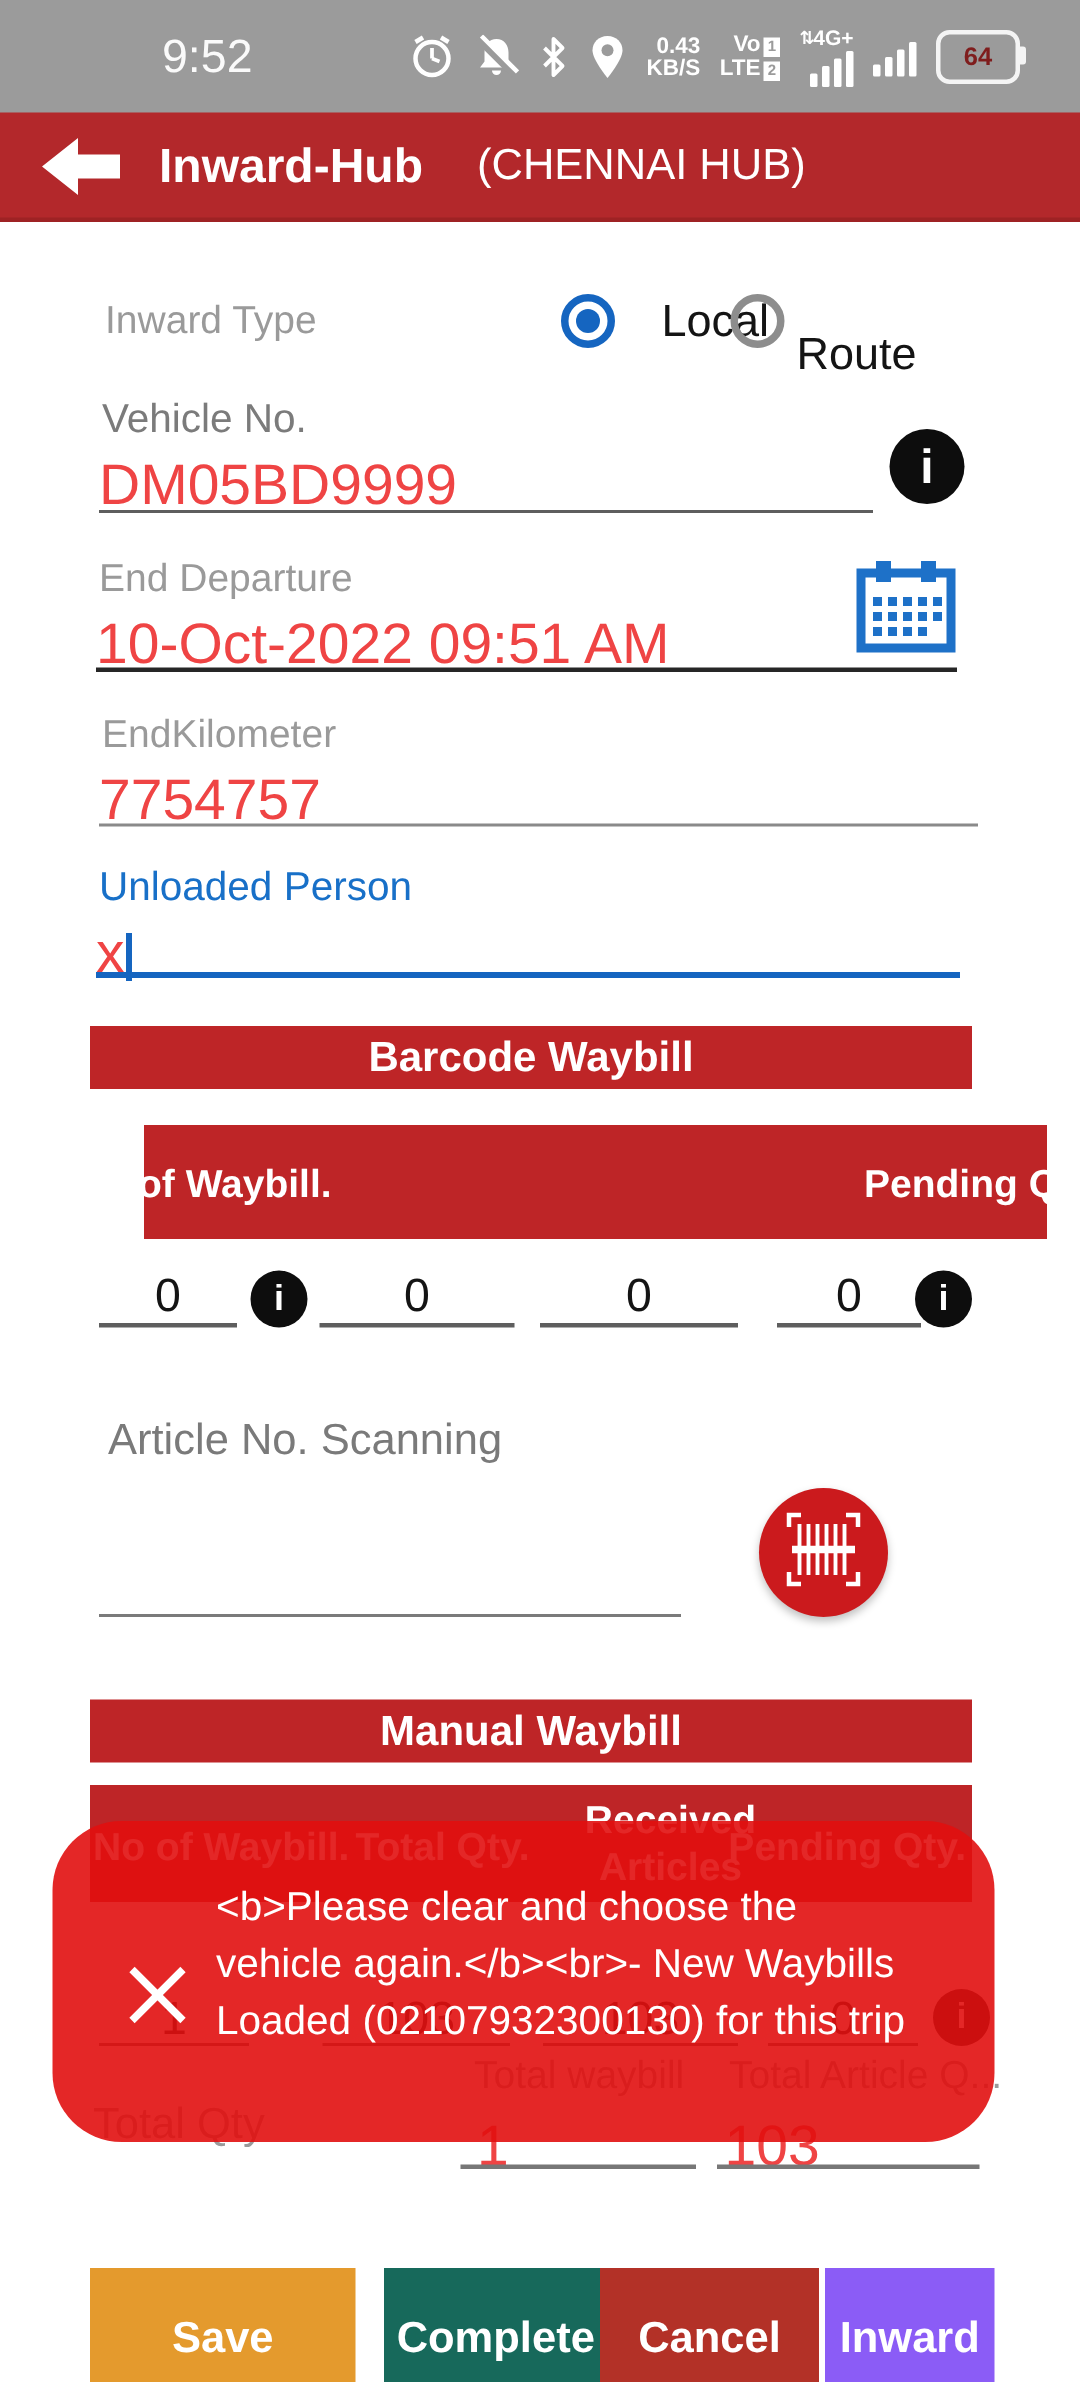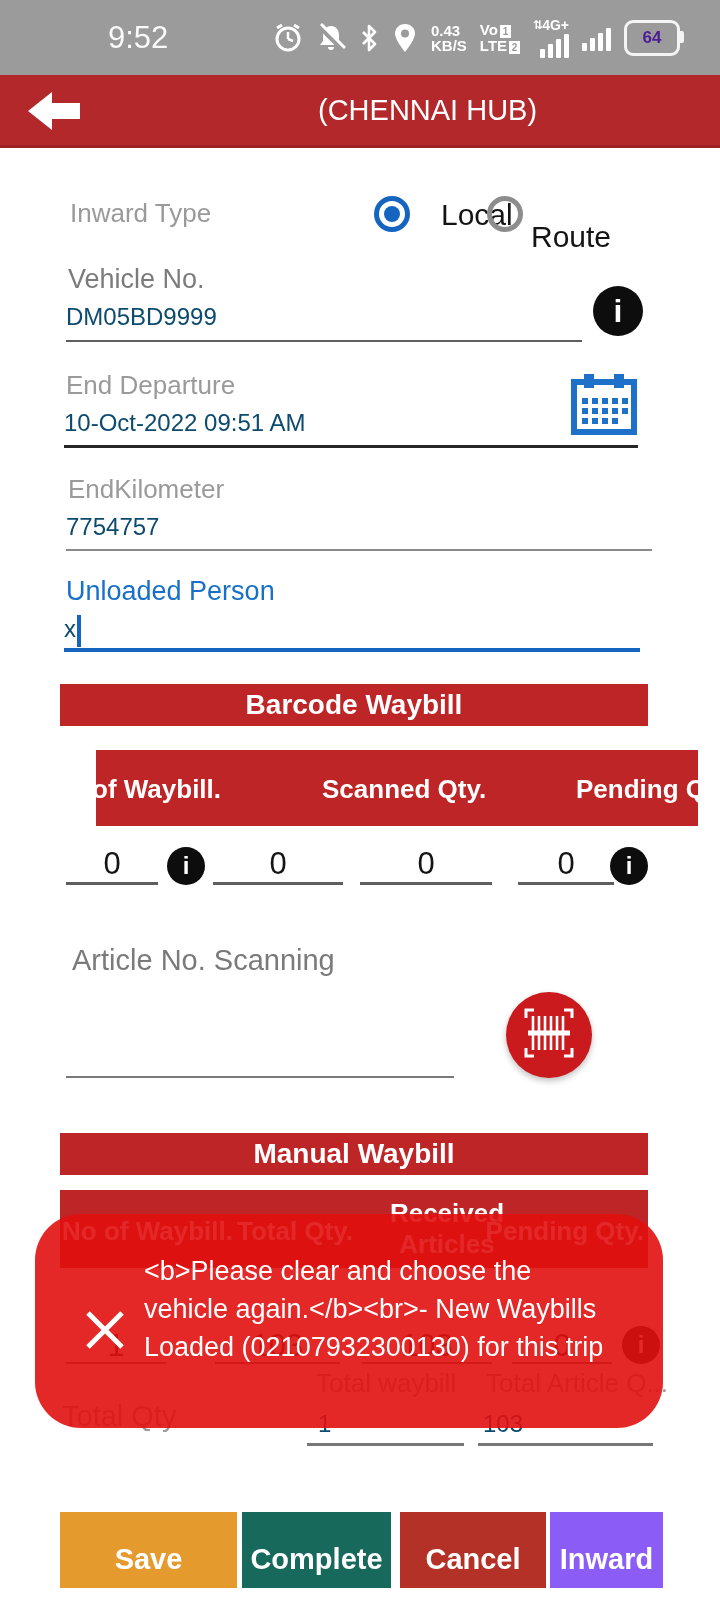--- a/index.html
+++ b/index.html
@@ -9,47 +9,47 @@
     -webkit-font-smoothing:antialiased;
   }
   .abs{position:absolute;}
 
   
   .statusbar{left:0;top:0;width:720px;height:91px;background:#9b9b9b;}
   .sb-time{left:108px;top:0;height:75px;display:flex;align-items:center;
     font-size:31px;color:#fafafa;}
   .sb-icons{right:40px;top:0;height:75px;display:flex;align-items:center;gap:13px;}
   .sb-icons svg{display:block;}
-  .sb-stack{display:flex;flex-direction:column;align-items:flex-start;line-height:15px;
+  .sb-stack{display:flex;flex-direction:column;align-items:flex-end;line-height:15px;
     font-size:15px;font-weight:bold;color:#fff;}
   .sb-net{display:flex;flex-direction:column;align-items:flex-end;}
   .sb-netlabel{font-size:14px;font-weight:bold;color:#fff;line-height:14px;display:flex;align-items:center;gap:1px;}
   .arrows{font-size:12px;letter-spacing:-2px;}
   .bars{display:flex;align-items:flex-end;gap:3px;height:24px;margin-top:2px;}
   .bars span{width:5px;background:#fff;display:block;border-radius:1px;}
   .sim-sq{display:inline-block;width:11px;height:13px;background:#fff;color:#9b9b9b;
     font-size:10px;line-height:13px;text-align:center;font-weight:bold;margin-left:2px;}
   .battery{width:50px;height:30px;border:3px solid #f4f4f4;border-radius:9px;
     display:flex;align-items:center;justify-content:center;font-size:17px;
-    font-weight:bold;color:#4c1d95;position:relative;}
+    font-weight:bold;color:#7f1d1d;position:relative;}
   .battery:after{content:"";position:absolute;right:-7px;top:8px;width:4px;height:12px;
     background:#f4f4f4;border-radius:0 2px 2px 0;}
 
   
   .appbar{left:0;top:75px;width:720px;height:73px;background:#b3282b;border-bottom:3px solid #9e2224;box-sizing:border-box;}
   .back-btn{left:28px;top:88px;width:52px;height:46px;}
   .appbar-title{left:106px;top:75px;height:70px;display:flex;align-items:center;
     font-size:32px;font-weight:bold;color:#fff;}
   .appbar-sub{left:318px;top:75px;height:70px;display:flex;align-items:center;
     font-size:29px;color:#fff;}
 
   
   .lbl{font-size:26px;color:#9a9a9a;}
   .lbl-dark{font-size:27px;color:#7b7b7b;}
-  .val{font-size:24px;color:#0c4a6e;}
+  .val{font-size:38px;color:#ef4444;}
   .uline{height:2px;background:#6e6e6e;}
 
   
   .radio-ring{width:36px;height:36px;border-radius:50%;box-sizing:border-box;}
   .ring-on{border:5px solid #1565c0;display:flex;align-items:center;justify-content:center;}
   .ring-on i{width:16px;height:16px;border-radius:50%;background:#1565c0;display:block;}
   .ring-off{border:5px solid #8d8d8d;}
   .radio-lbl{font-size:30px;color:#141414;}
 
   
@@ -74,21 +74,21 @@
   .toast{left:35px;top:1214px;width:628px;height:214px;border-radius:46px;
     background:rgba(225,16,16,0.90);z-index:5;}
   .toast-close{left:82px;top:1307px;width:46px;height:46px;z-index:6;}
   .toast-text{left:144px;top:1252px;width:474px;z-index:6;color:#fff;
     font-size:27px;line-height:38px;font-weight:500;}
 
   
   .btn{top:1512px;height:76px;display:flex;align-items:center;justify-content:center;
     color:#fff;font-size:29px;font-weight:bold;padding-top:18px;box-sizing:border-box;}
   .btn-save{left:60px;width:177px;background:#e49a2d;}
-  .btn-complete{left:242px;width:149px;background:#17695b;}
+  .btn-complete{left:256px;width:149px;background:#17695b;}
   .btn-cancel{left:400px;width:146px;background:#b33127;}
   .btn-inward{left:550px;width:113px;background:#8b5cf6;}
 
   .cursor-bar{display:inline-block;width:4px;height:32px;background:#1565c0;
     vertical-align:middle;margin-left:1px;}
 </style>
 </head>
 <body>
 
 <div class="screen">
@@ -157,20 +157,21 @@
       </span>
     </div>
   </div>
 
   <div class="abs appbar"></div>
   <div class="abs back-btn">
     <svg width="52" height="46" viewBox="0 0 52 46">
       <polygon points="0,23 24,4 24,15 52,15 52,31 24,31 24,42" fill="#ffffff"></polygon>
     </svg>
   </div>
+  <div class="abs appbar-title">Inward-Hub</div>
   <div class="abs appbar-sub">(CHENNAI HUB)</div>
 
   <div class="abs lbl" style="left:70px;top:198px;">Inward Type</div>
   <div class="abs radio-ring ring-on" style="left:374px;top:196px;">
       <i></i>
     </div>
   <div class="abs radio-lbl" style="left:421px;top:198px;margin-left:20px;">Local</div>
   <div class="abs radio-ring ring-off" style="left:487px;top:196px;"></div>
   <div class="abs radio-lbl" style="left:531px;top:198px;margin-top:22px;">Route</div>
 
@@ -212,21 +213,20 @@
 
   <div class="abs" style="left:66px;top:576px;font-size:27px;color:#1870c8;">Unloaded Person</div>
   <div class="abs val" style="left:64px;top:615px;">
     <span>x</span><span class="cursor-bar"></span>
   </div>
   <div class="abs uline" style="left:64px;top:648px;width:576px;height:4px;background:#1565c0;"></div>
 
   <div class="abs banner" style="left:60px;top:684px;width:588px;height:42px;">Barcode Waybill</div>
   <div class="abs band" style="left:60px;top:750px;width:602px;height:76px;margin-left:36px;">
     <span style="left:-4px;top:24px;">of Waybill.</span>
-    <span style="left:226px;top:24px;">Scanned Qty.</span>
     <span style="right:-8px;top:24px;">Pending Q</span>
   </div>
   <div class="abs cell-val" style="left:66px;top:846px;width:92px;">0</div>
   <div class="abs uline" style="left:66px;top:882px;width:92px;height:3px;background:#5e5e5e;"></div>
   <div class="abs info-circle info-small" style="left:167px;top:847px;">i</div>
   <div class="abs cell-val" style="left:213px;top:846px;width:130px;">0</div>
   <div class="abs uline" style="left:213px;top:882px;width:130px;height:3px;background:#5e5e5e;"></div>
   <div class="abs cell-val" style="left:360px;top:846px;width:132px;">0</div>
   <div class="abs uline" style="left:360px;top:882px;width:132px;height:3px;background:#5e5e5e;"></div>
   <div class="abs cell-val" style="left:518px;top:846px;width:96px;">0</div>

